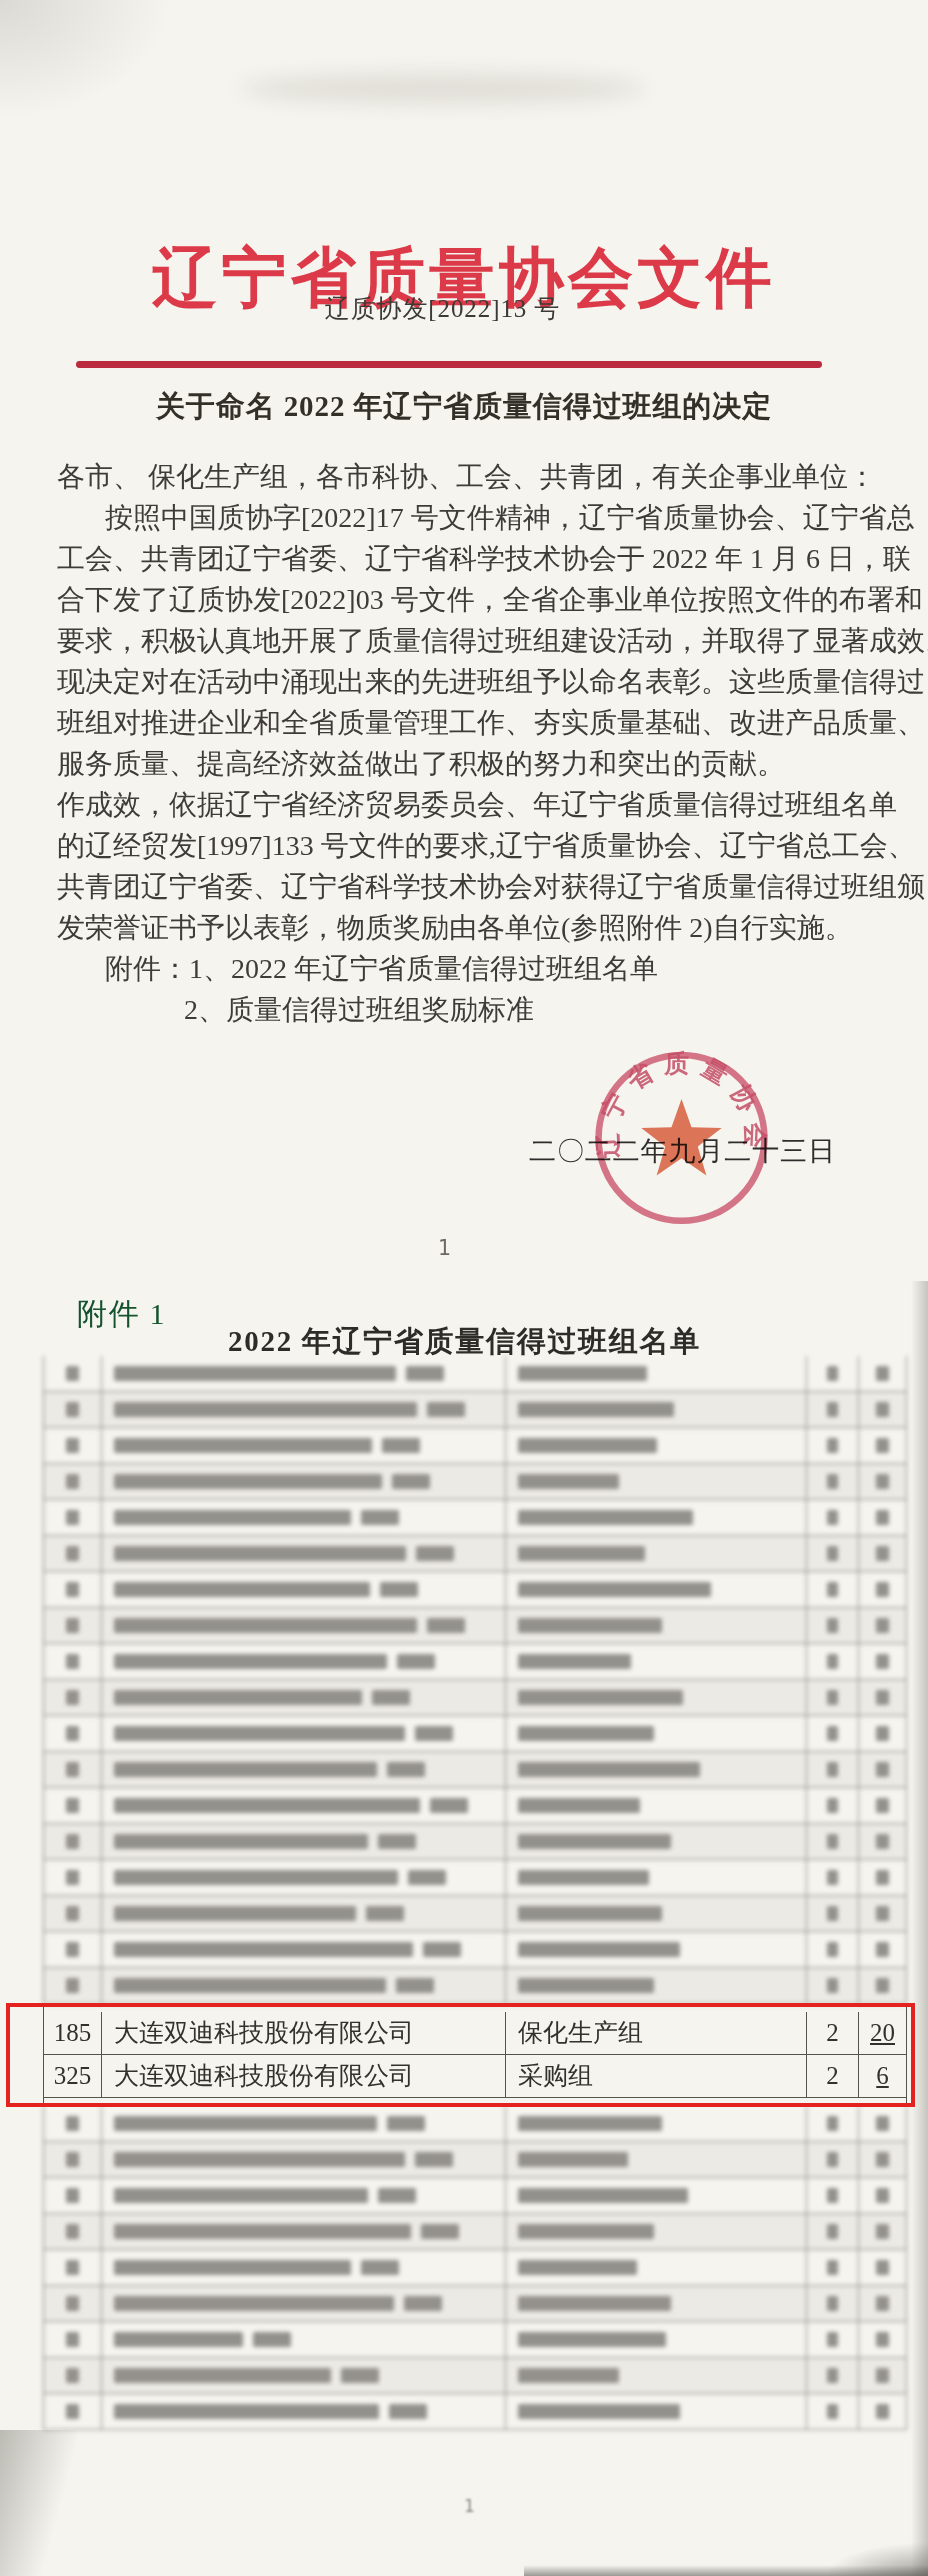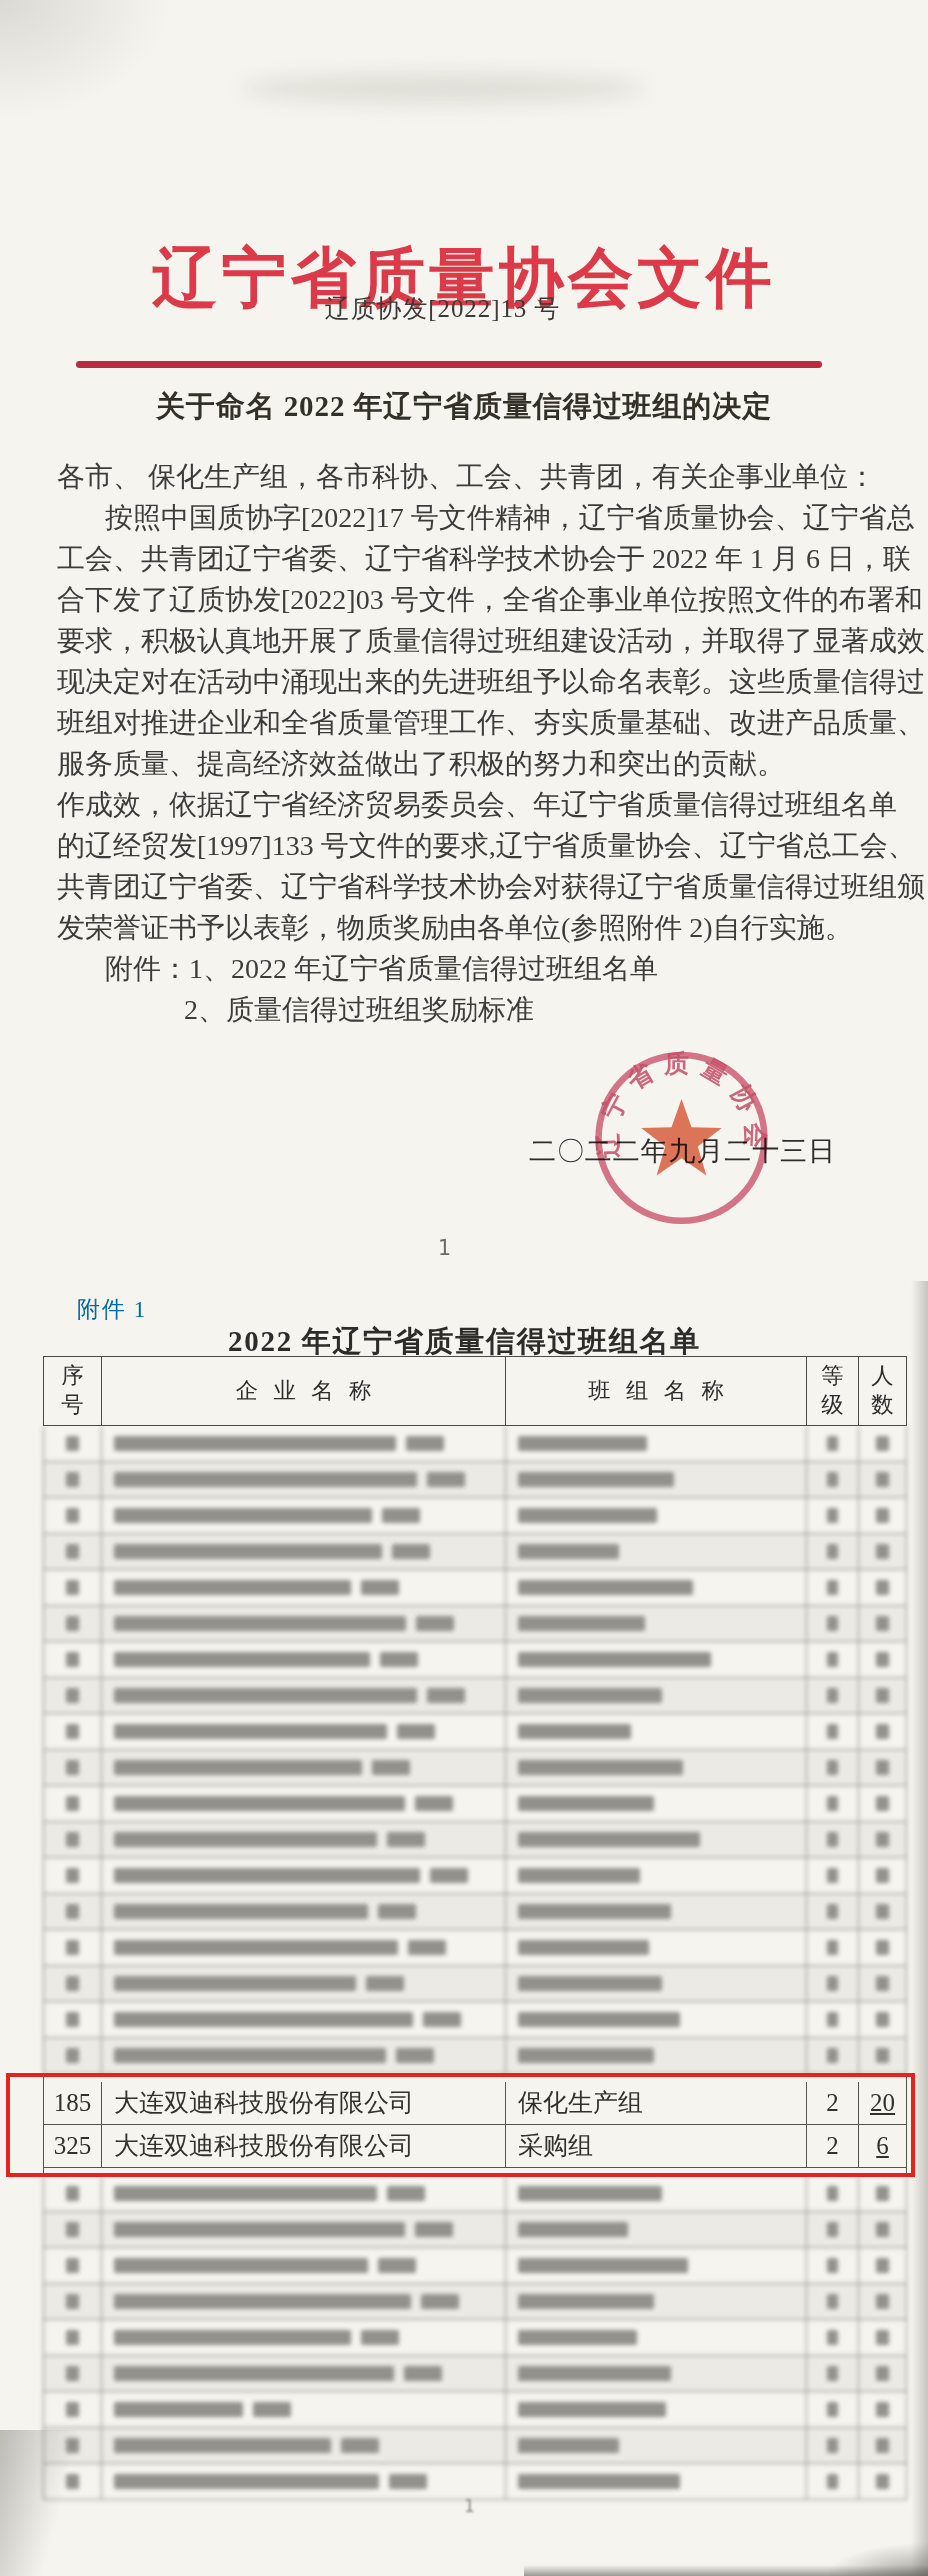--- a/index.html
+++ b/index.html
@@ -31,21 +31,21 @@
   .bline{white-space:nowrap;}
   .ind1{padding-left:48px;}
   .ind2{padding-left:127px;}
   .doc-date{left:529px;top:1133px;font-size:27px;color:#2e2d2b;letter-spacing:0.9px;white-space:nowrap;}
   .page1-num{left:438px;top:1236px;font-size:20.6px;color:#6b6962;font-family:"DejaVu Sans",sans-serif;}
 
   
   .seal{left:588px;top:1042px;width:187px;height:187px;mix-blend-mode:multiply;opacity:.92;}
 
   
-  .attach-label{left:77px;top:1294px;font-size:23px;color:#0369a1;letter-spacing:1.7px;}
+  .attach-label{left:77px;top:1294px;font-size:30px;color:#14532d;letter-spacing:1.7px;}
   .table-title{left:26px;top:1322px;width:877px;text-align:center;font-size:29px;font-weight:bold;color:#2e2c28;letter-spacing:1.7px;}
 
   .ltable{left:43px;top:1356px;width:864px;}
   .thead{display:flex;height:70px;box-sizing:border-box;
     border:1.4px solid #4a4a46;align-items:stretch;font-size:22.3px;color:#2f2d29;}
   .hcell{border-right:1.4px solid #4a4a46;display:flex;align-items:center;justify-content:center;box-sizing:border-box;}
   .hcell:last-child{border-right:none;}
   .w1{width:58px;} .w2{width:404px;} .w3{width:301px;} .w4{width:52px;} .w5{width:49px;flex:1;}
   .stack{width:1.15em;line-height:1.3;text-align:center;word-break:break-all;}
   .spread{letter-spacing:15.5px;text-indent:15.5px;}
@@ -116,37 +116,20 @@
   </text>
 </svg>
 
 <div class="abs page1-num">1</div>
 
 <div class="abs attach-label">附件 1</div>
 <div class="abs table-title">2022 年辽宁省质量信得过班组名单</div>
 
 <div class="abs ltable">
 
-  <div class="thead">
-    <div class="hcell w1">
-        <span class="stack">序号</span>
-      </div>
-    <div class="hcell w2">
-        <span class="spread">企业名称</span>
-      </div>
-    <div class="hcell w3">
-        <span class="spread">班组名称</span>
-      </div>
-    <div class="hcell w4">
-        <span class="stack">等级</span>
-      </div>
-    <div class="hcell w5">
-        <span class="stack">人数</span>
-      </div>
-  </div>
 
   <div class="blurzone" id="blurAbove">
       <div class="brow">
         <div class="bc cen w1">
           <i style="width:13.8px"></i>
         </div>
         <div class="bc pl w2">
           <i style="width:282px"></i>
           <i style="width:38px"></i>
         </div>

